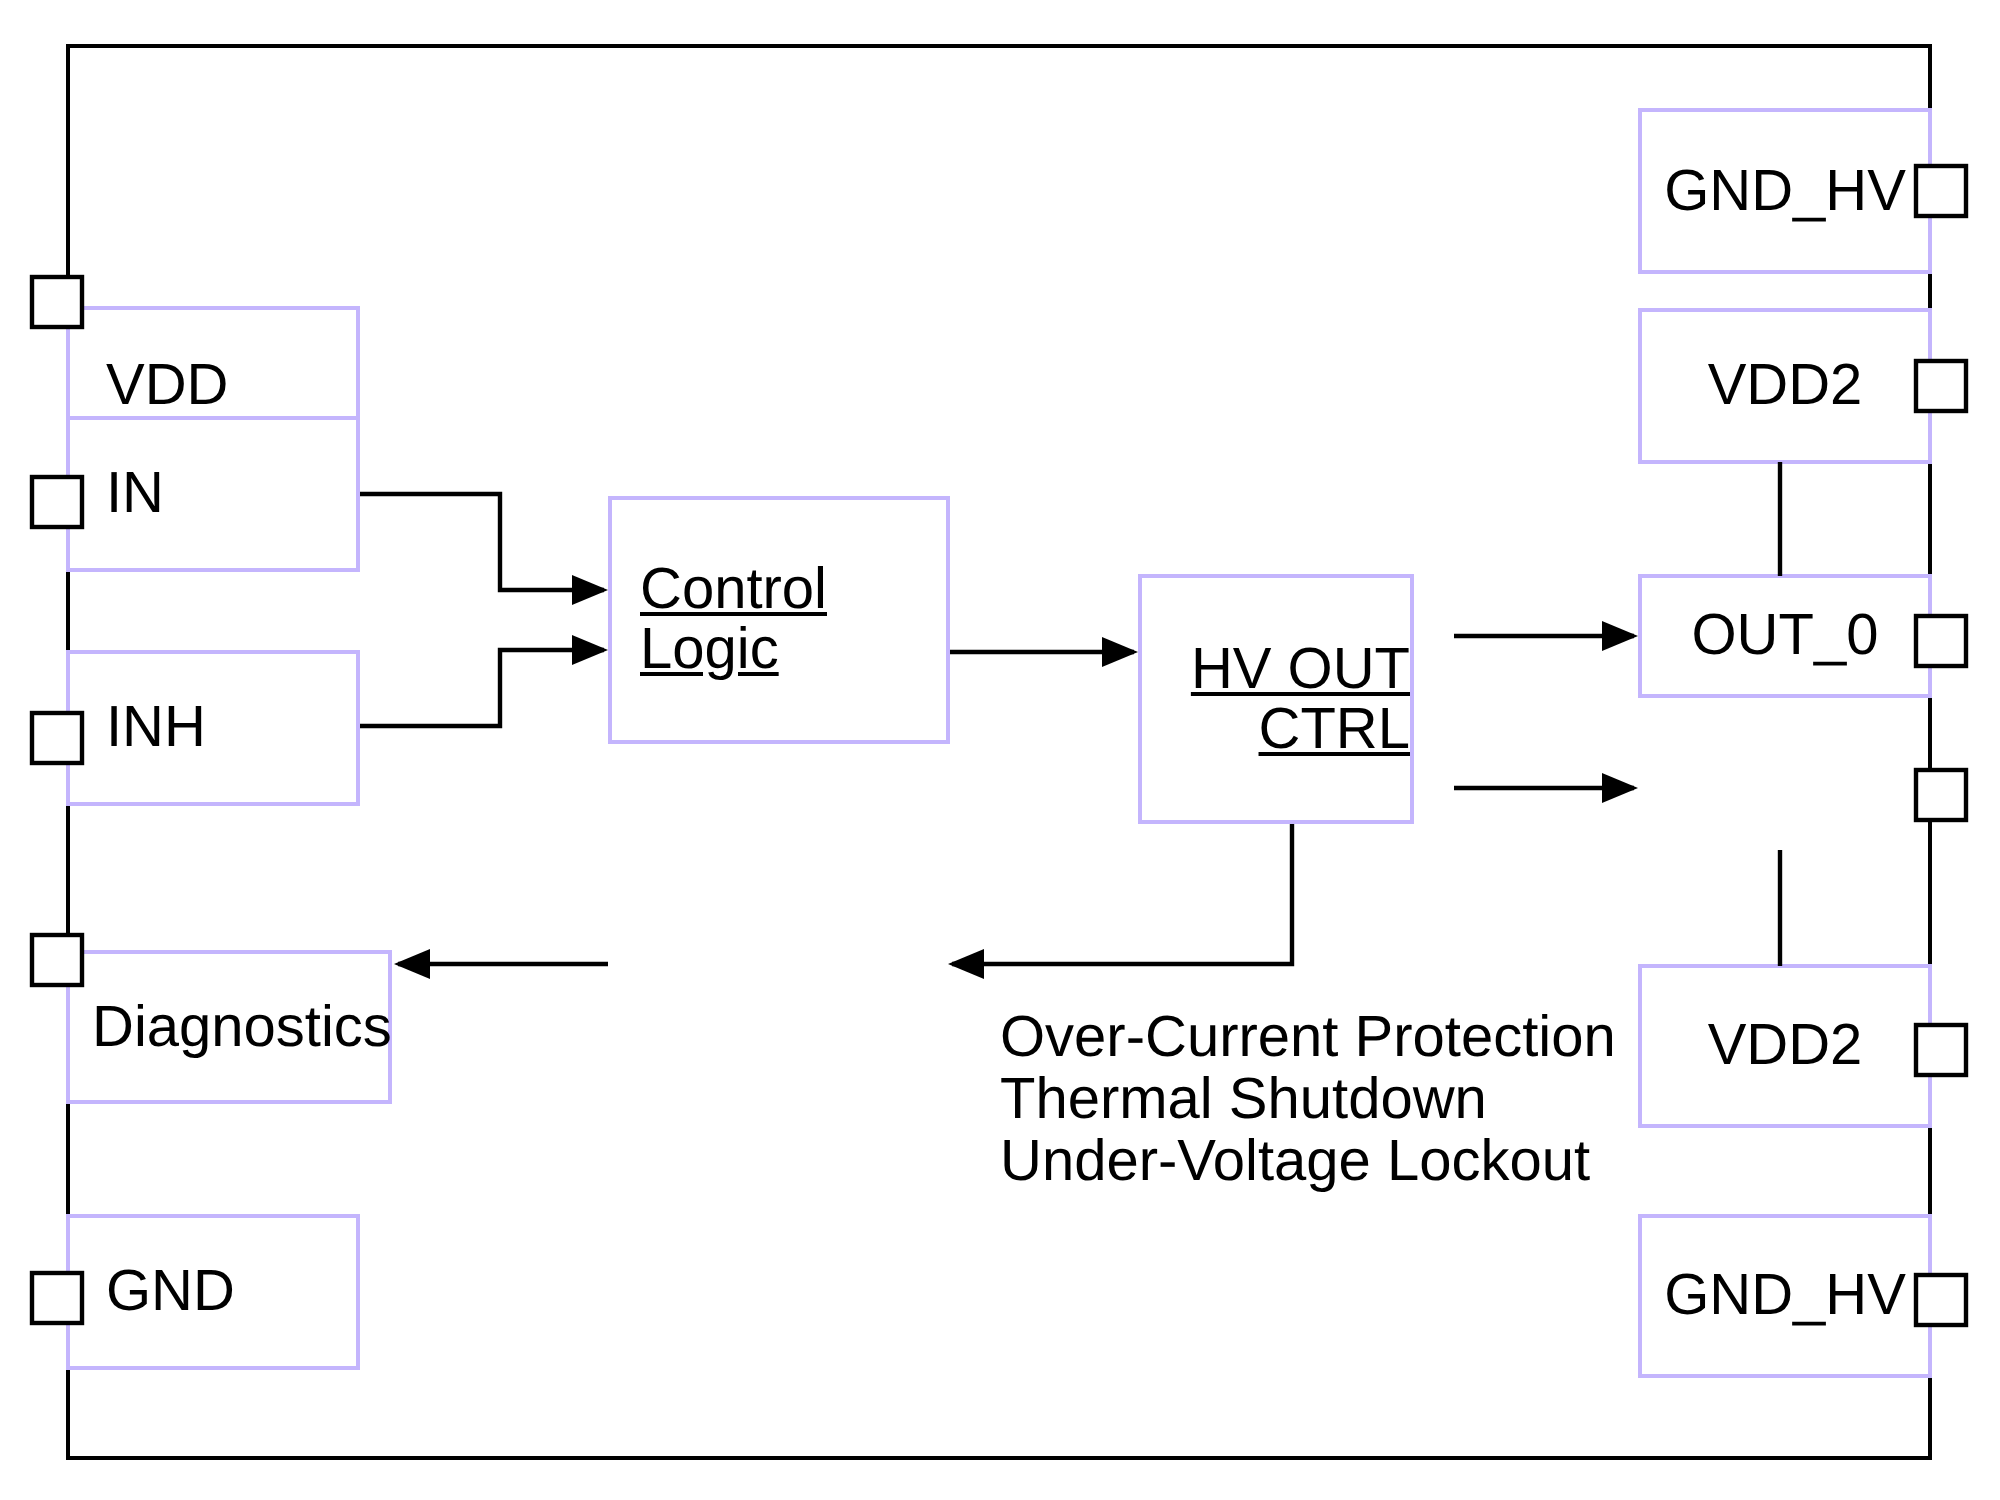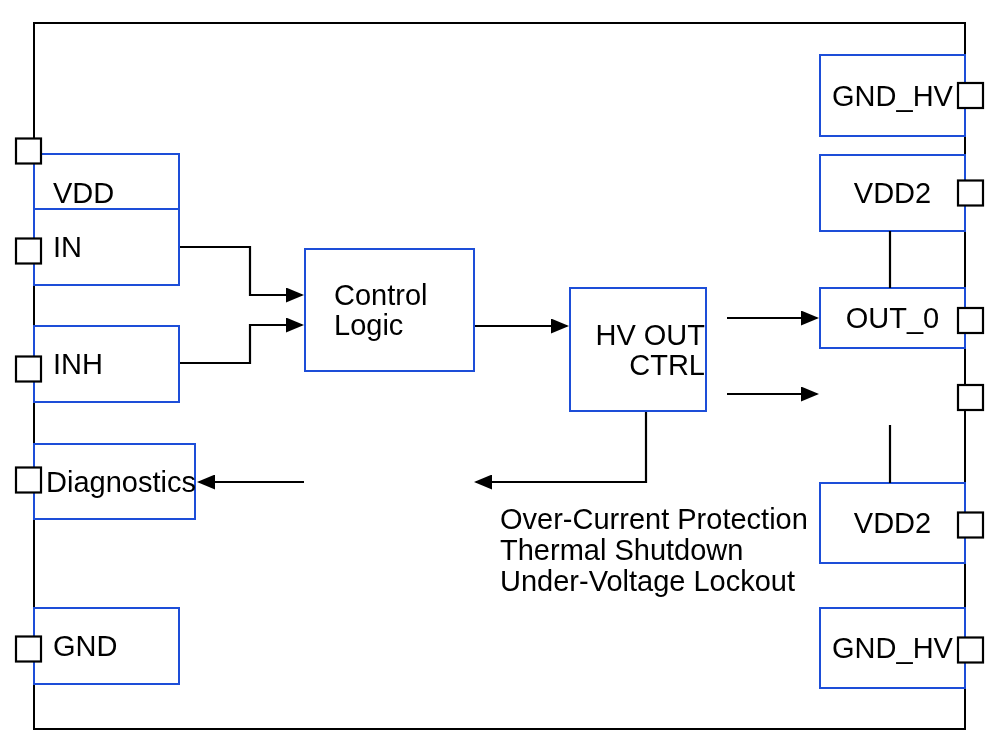--- a/index.html
+++ b/index.html
@@ -1,26 +1,26 @@
 <!DOCTYPE html>
 <html><head>
 <meta charset="utf-8">
 <style>
   html,body{margin:0;padding:0;background:#ffffff;}
   body{width:1000px;height:750px;position:relative;overflow:hidden;
        font-family:"Liberation Sans",sans-serif;color:#000;}
   .canvas{position:absolute;left:0;top:0;width:1000px;height:750px;}
   .outer{position:absolute;left:33px;top:22px;width:933px;height:708px;
          border:2px solid #000;box-sizing:border-box;background:#ffffff;}
-  .box{position:absolute;border:2px solid #1d4ed8;background:#ffffff;box-sizing:border-box;
+  .box{position:absolute;border:2px solid #c4b5fd;background:#ffffff;box-sizing:border-box;
        display:flex;align-items:center;font-size:29px;line-height:30px;white-space:nowrap;}
   .align-left{padding-left:18px;}
-  .pad-sm{padding-left:11px;}
+  .pad-sm{padding-left:11px;margin-top:32px;}
   .align-center{justify-content:center;}
-  .two-line{flex-direction:column;align-items:flex-start;justify-content:center;padding-left:28px;}
+  .two-line{flex-direction:column;align-items:flex-start;justify-content:center;padding-left:14px;text-decoration:underline;}
   .note{position:absolute;left:500px;top:504px;font-size:29px;line-height:31px;white-space:nowrap;}
   svg.wires{position:absolute;left:0;top:0;pointer-events:none;}
 </style>
 </head>
 <body>
 
 <div class="canvas">
 
   <div class="outer"></div>
 

